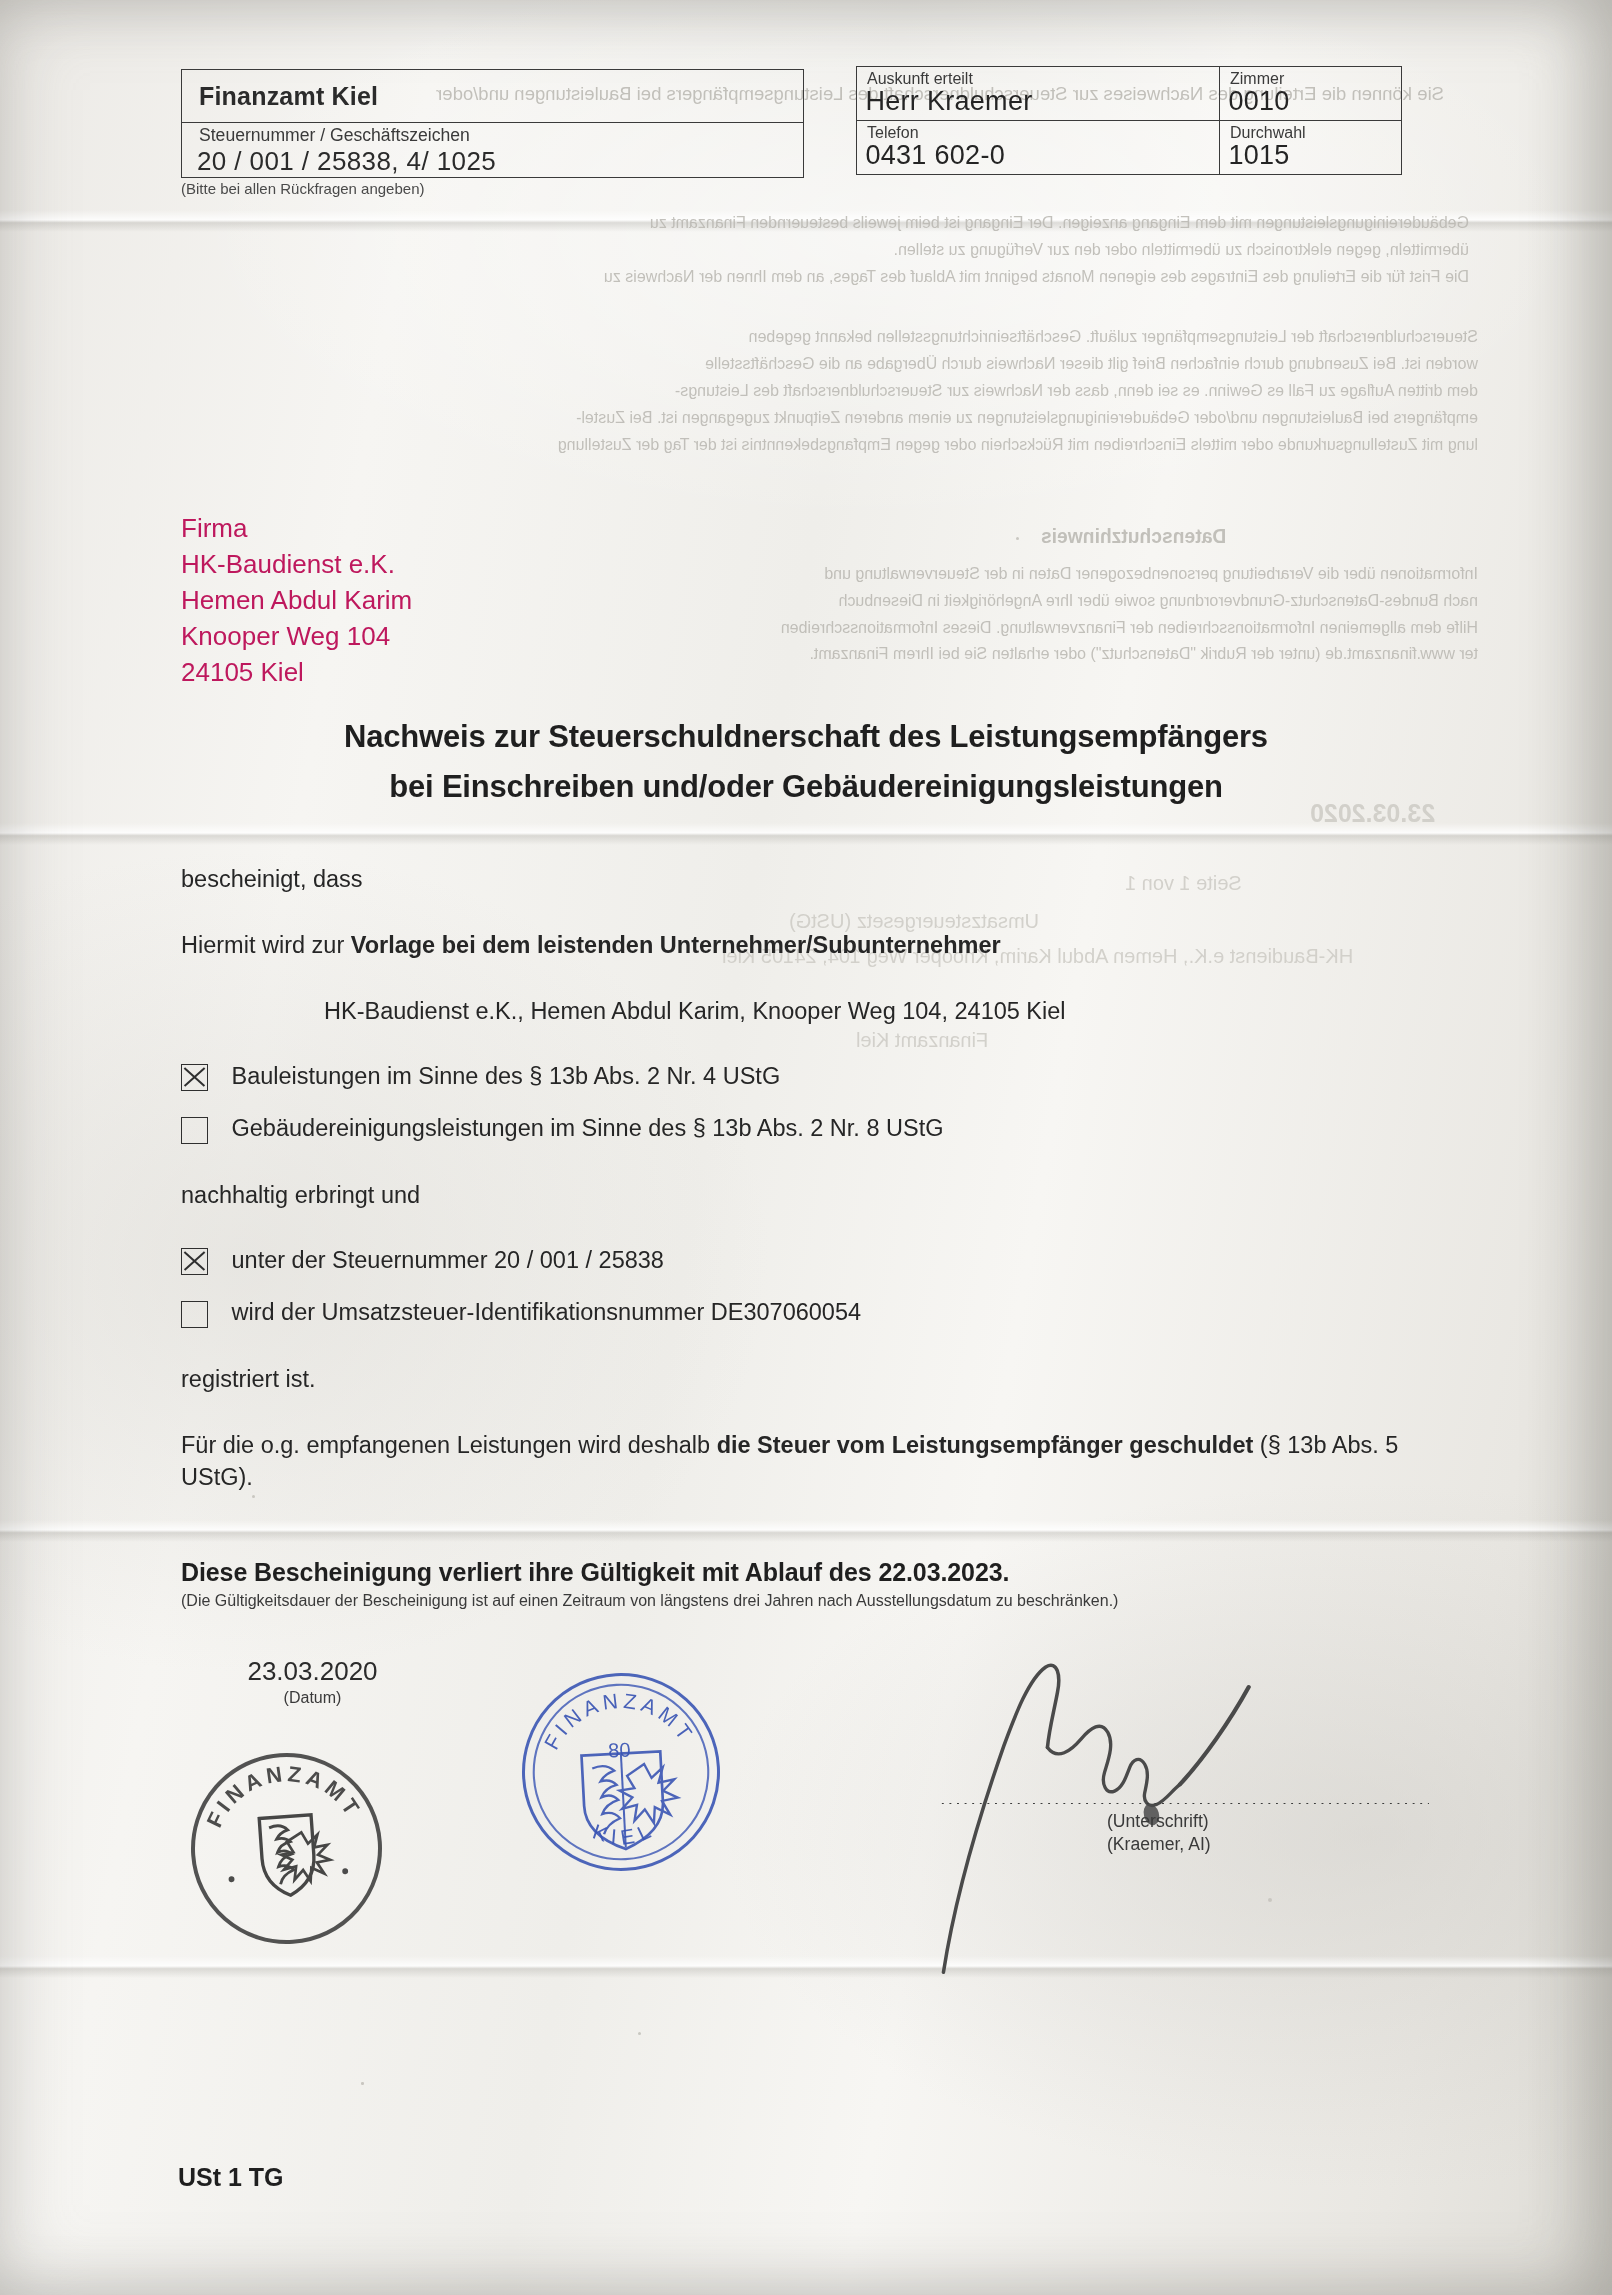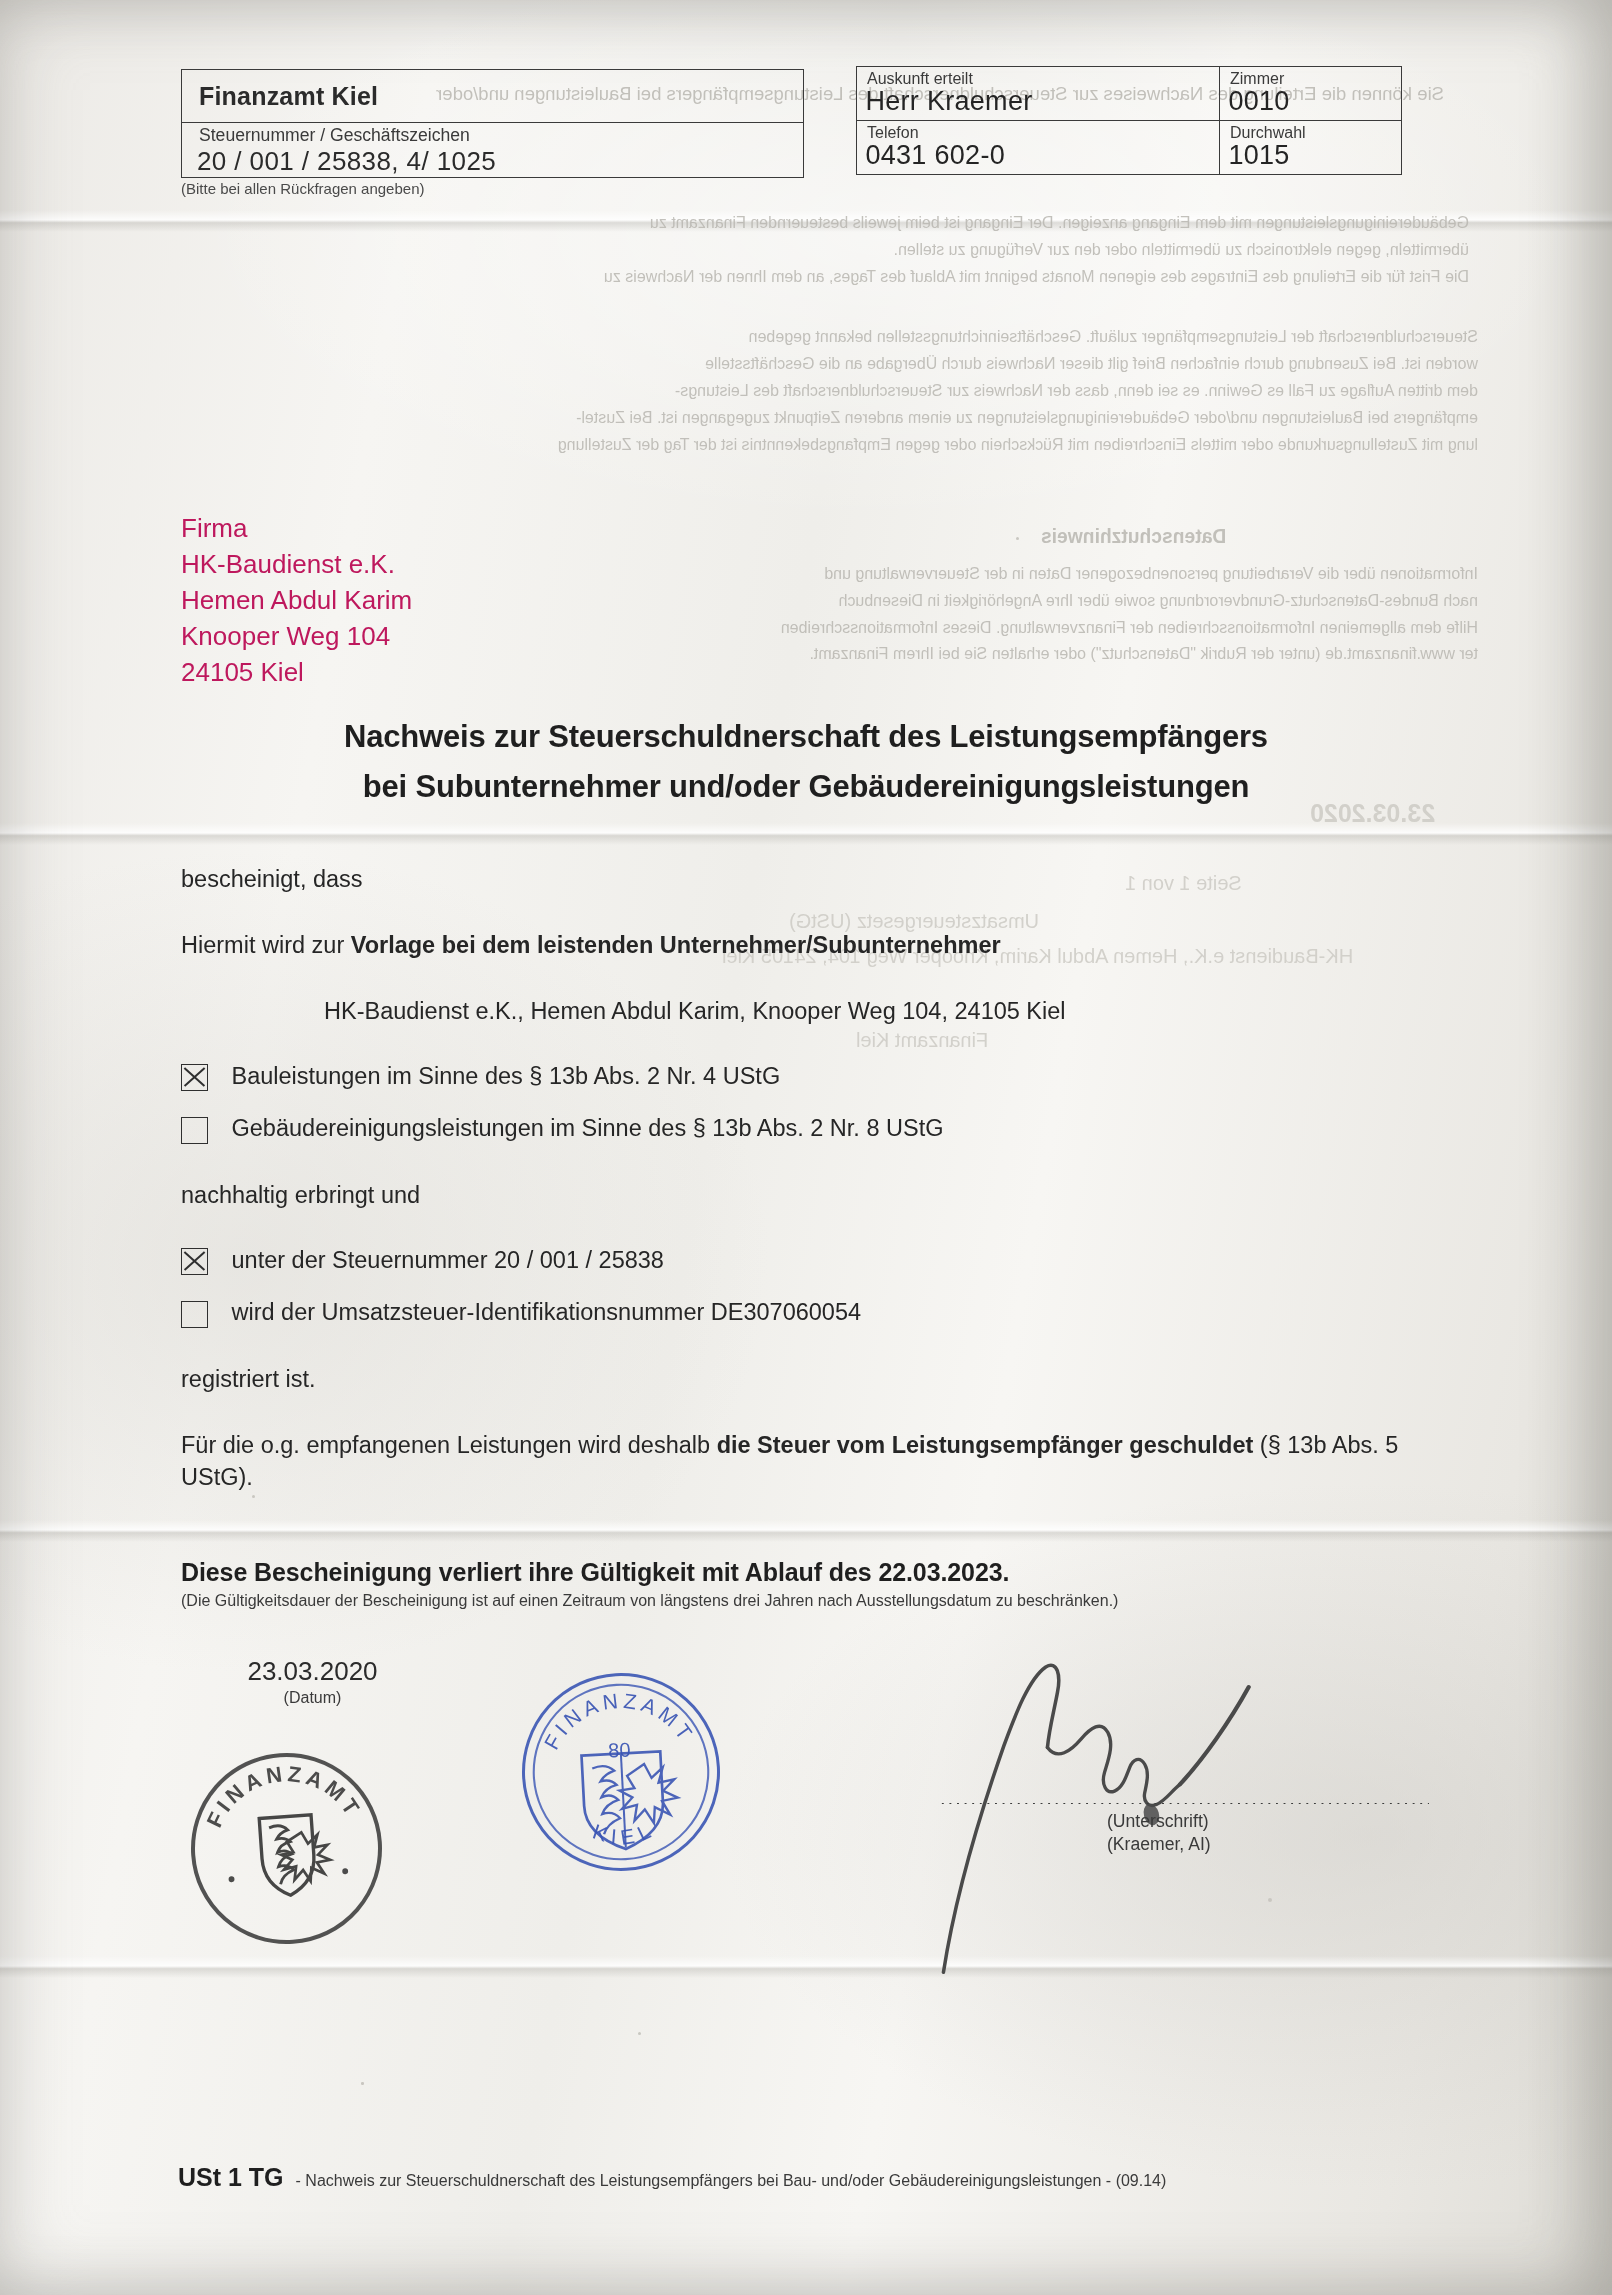--- a/index.html
+++ b/index.html
@@ -227,21 +227,21 @@
     <div class="addr">
       <div>Firma</div>
       <div>HK-Baudienst e.K.</div>
       <div>Hemen Abdul Karim</div>
       <div>Knooper Weg 104</div>
       <div>24105 Kiel</div>
     </div>
 
     <div class="title">
       <span class="l2">Nachweis zur Steuerschuldnerschaft des Leistungsempfängers</span>
-      <span class="l2">bei Subunternehmer und/oder Gebäudereinigungsleistungen</span>
+      <span class="l2">bei Einschreiben und/oder Gebäudereinigungsleistungen</span>
     </div>
 
     <div class="body">
 
       <p class="p">bescheinigt, dass</p>
 
       <p class="p"><span>Hiermit wird zur </span><b>Vorlage bei dem leistenden Unternehmer/Subunternehmer</b></p>
 
       <p class="p indent">HK-Baudienst e.K., Hemen Abdul Karim, Knooper Weg 104, 24105 Kiel</p>
 
@@ -336,21 +336,20 @@
     </svg>
 
     <div class="sigline"></div>
     <div class="sigcap">
       <div>(Unterschrift)</div>
       <div>(Kraemer, AI)</div>
     </div>
 
     <div class="footer">
       <span class="code">USt 1 TG</span>
-      <span class="desc">- Nachweis zur Steuerschuldnerschaft des Leistungsempfängers bei Bau- und/oder Gebäudereinigungsleistungen - (09.14)</span>
     </div>
 
   </div>
 
   <div class="speck" style="left:252px;top:1495px;width:3.4px;height:3.4px;"></div>
   <div class="speck" style="left:1268px;top:1898px;width:4.2px;height:4.2px;"></div>
   <div class="speck" style="left:638px;top:2032px;width:3.4px;height:3.4px;"></div>
   <div class="speck" style="left:1016px;top:537px;width:3.4px;height:3.4px;"></div>
   <div class="speck" style="left:361px;top:2082px;width:2.5px;height:2.5px;"></div>
 

